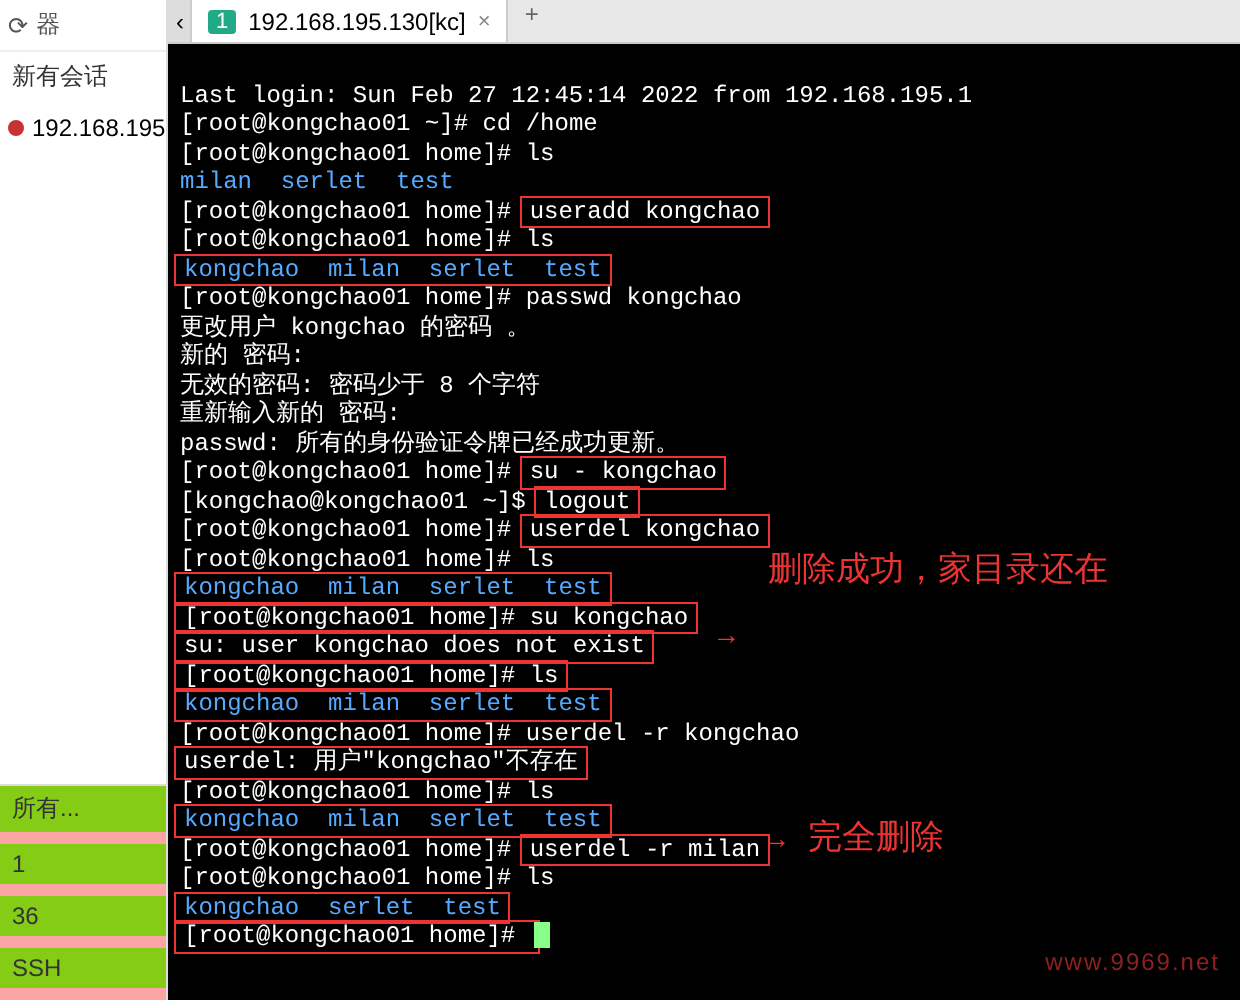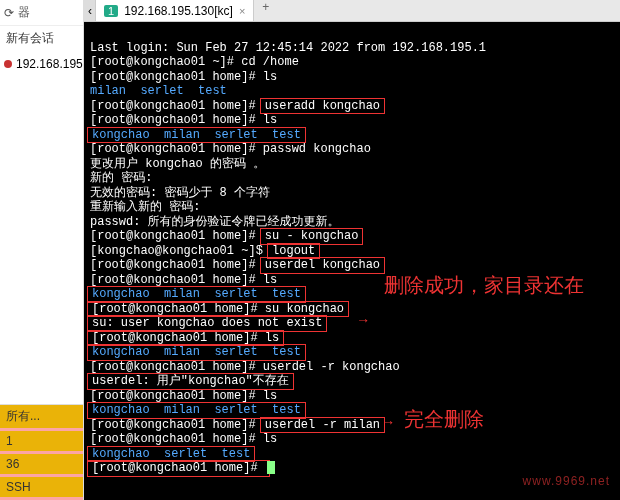--- a/index.html
+++ b/index.html
@@ -4,34 +4,34 @@
 <style>
 * { box-sizing: border-box; margin: 0; padding: 0; }
 body { font-family: "Microsoft YaHei", Arial, sans-serif; font-size: 12px; background: #f0f0f0; width: 620px; height: 500px; overflow: hidden; position: relative; }
 .container { display: flex; width: 100%; height: 100%; }
 .sidebar { width: 84px; background: #fff; border-right: 1px solid #ddd; display: flex; flex-direction: column; }
 .sidebar-header { padding: 4px; border-bottom: 1px solid #eee; display: flex; align-items: center; gap: 4px; color: #555; }
 .sidebar-ip { display: flex; align-items: center; gap: 4px; padding: 6px 4px; white-space: nowrap; overflow: hidden; }
 .dot { width: 8px; height: 8px; background: #c83232; border-radius: 50%; flex-shrink: 0; }
 .sidebar-spacer { flex: 1; }
 .sidebar-bottom { border-top: 1px solid #ddd; }
-.sidebar-bottom div { padding: 3px 6px; border-bottom: 3px solid #fca5a5; color: #333; background: #eab308; }
+.sidebar-bottom div { padding: 3px 6px; border-bottom: 6px solid #fca5a5; color: #333; background: #84cc16; }
 .main { flex: 1; display: flex; flex-direction: column; background: #fff; }
 .tabs { display: flex; background: #e8e8e8; border-bottom: 1px solid #ccc; height: 22px; align-items: stretch; }
 .tab { display: flex; align-items: center; gap: 6px; padding: 0 8px; border-right: 1px solid #ccc; cursor: pointer; }
 .tab.inactive { background: #ddd; width: 12px; padding: 0 4px; }
 .tab.active { background: #fff; }
 .tab-num { background: #2a8; color: #fff; padding: 0 4px; border-radius: 2px; font-size: 11px; }
 .tab-close { color: #888; font-size: 11px; }
 .tab-add { padding: 0 8px; color: #666; cursor: pointer; }
 .terminal { flex: 1; background: #000; padding: 4px 6px; font-family: "Consolas","Courier New",monospace; font-size: 12px; line-height: 14.5px; white-space: pre; color: #ccc; position: relative; overflow: hidden; }
 .p-w { color: #fff; }
 .p-b-bold { color: #5af; font-weight: normal; }
 .box { border: 1px solid #e33; padding: 0 4px; margin: -1px -3px; display: inline-block; }
-.anno { color: #e33; position: absolute; font-size: 20px; font-family: "Microsoft YaHei"; }
+.anno { color: #e33; position: absolute; font-size: 17px; font-family: "Microsoft YaHei"; }
 .cursor { display: inline-block; width: 8px; height: 13px; background: #8f8; vertical-align: middle; }
 .watermark { position: absolute; bottom: 12px; right: 10px; color: rgba(255,60,60,0.55); font-size: 12px; font-family: Arial; letter-spacing: 1px; }
 .arrow { color: #e33; position: absolute; font-size: 14px; }
 </style>
 </head>
 <body>
 
 <div class="container">
   <div class="sidebar">
     <div class="sidebar-header">

